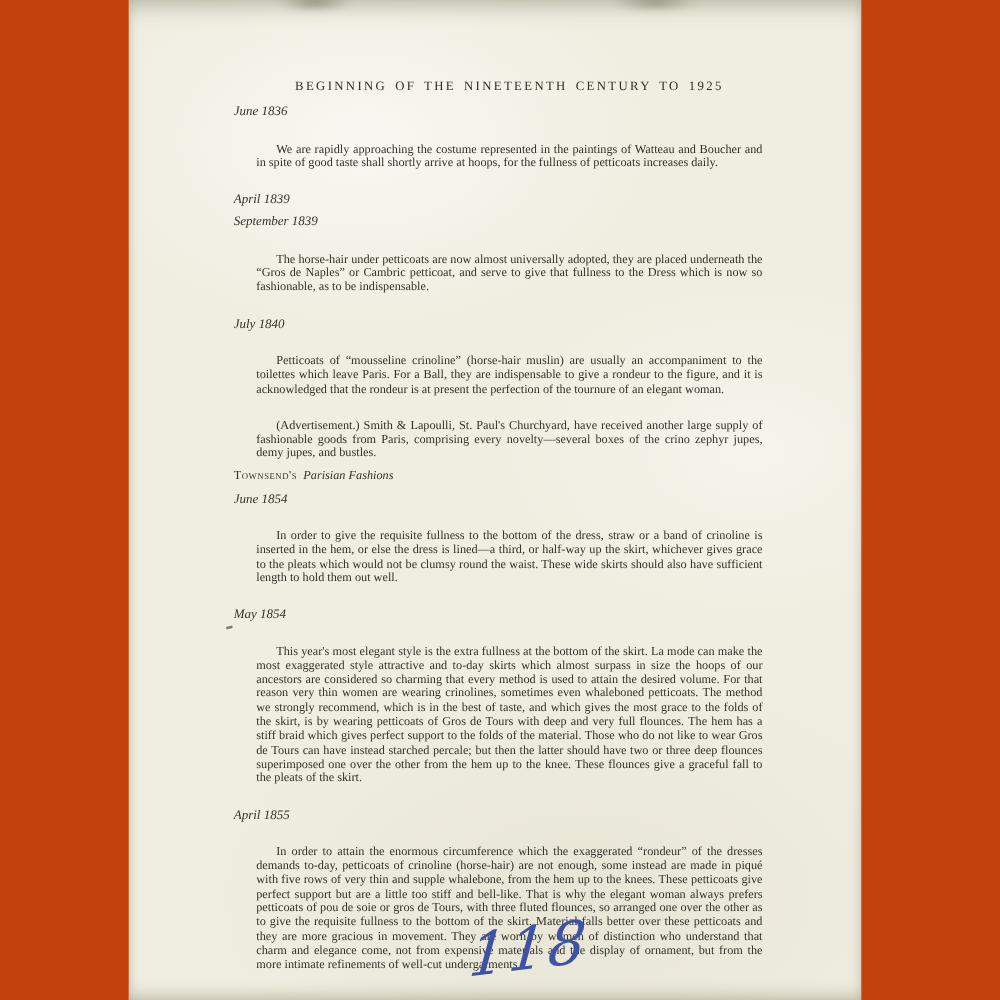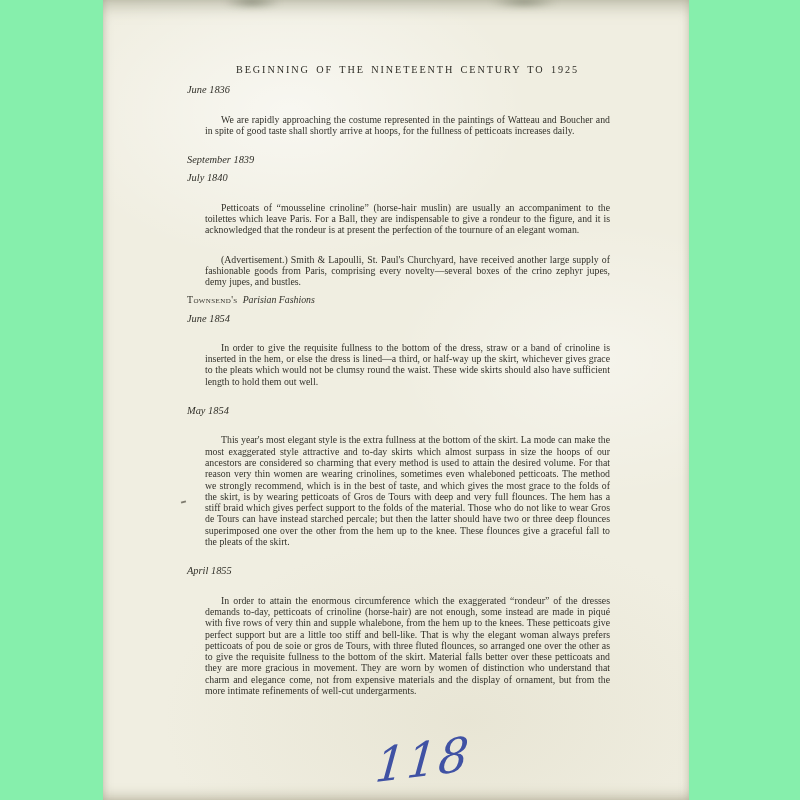--- a/index.html
+++ b/index.html
@@ -8,21 +8,21 @@
     width: 800px;
     height: 800px;
     overflow: hidden;
     background: #ffffff;
     font-family: "Liberation Serif", serif;
   }
   .scan {
     position: relative;
     width: 800px;
     height: 800px;
-    background: #86efac;
+    background: #c2410c;
   }
   .paper {
     position: absolute;
     left: 103px;
     top: 0;
     width: 586px;
     height: 800px;
     background:
       radial-gradient(340px 220px at 32% 14%, rgba(255,255,255,0.55), rgba(255,255,255,0) 70%),
       radial-gradient(420px 260px at 62% 90%, rgba(214,209,184,0.30), rgba(214,209,184,0) 72%),
@@ -122,25 +122,27 @@
 
     <div class="content">
       <div class="header">BEGINNING OF THE NINETEENTH CENTURY TO 1925</div>
 
       <div class="entry">
         <div class="date">June 1836</div>
         <p>We are rapidly approaching the costume represented in the paintings of Watteau and Boucher and in spite of good taste shall shortly arrive at hoops, for the fullness of petticoats increases daily.</p>
       </div>
 
       <div class="entry">
+        <div class="date">April 1839</div>
       </div>
 
 
       <div class="entry">
         <div class="date">September 1839</div>
+        <p>The horse-hair under petticoats are now almost universally adopted, they are placed underneath the “Gros de Naples” or Cambric petticoat, and serve to give that fullness to the Dress which is now so fashionable, as to be indispensable.</p>
       </div>
 
       <div class="entry">
         <div class="date">July 1840</div>
         <p>Petticoats of “mousseline crinoline” (horse-hair muslin) are usually an accompaniment to the toilettes which leave Paris. For a Ball, they are indispensable to give a rondeur to the figure, and it is acknowledged that the rondeur is at present the perfection of the tournure of an elegant woman.</p>
         <p>(Advertisement.) Smith &amp; Lapoulli, St. Paul's Churchyard, have received another large supply of fashionable goods from Paris, comprising every novelty—several boxes of the crino zephyr jupes, demy jupes, and bustles.</p>
         <div class="attribution">
           <span class="attr-name">Townsend's</span><span></span><span class="attr-work">Parisian Fashions</span>
         </div>
       </div>

